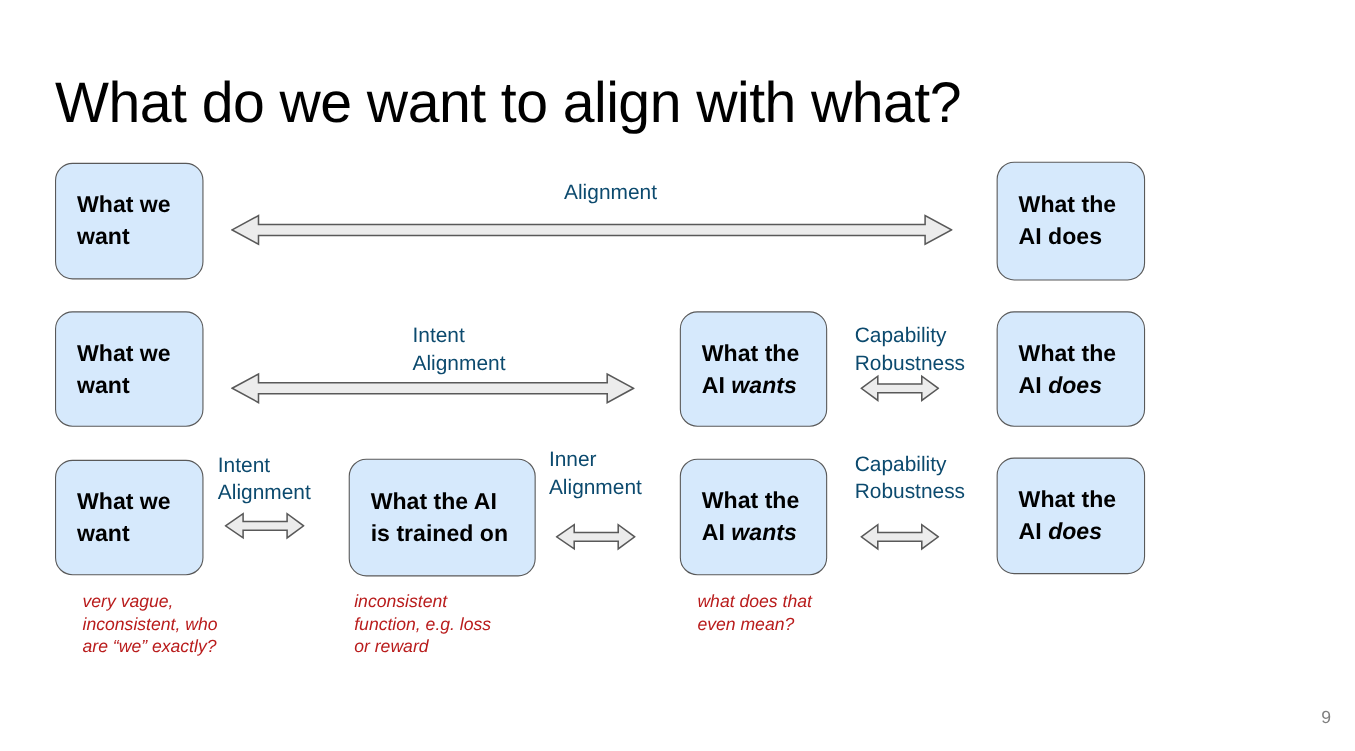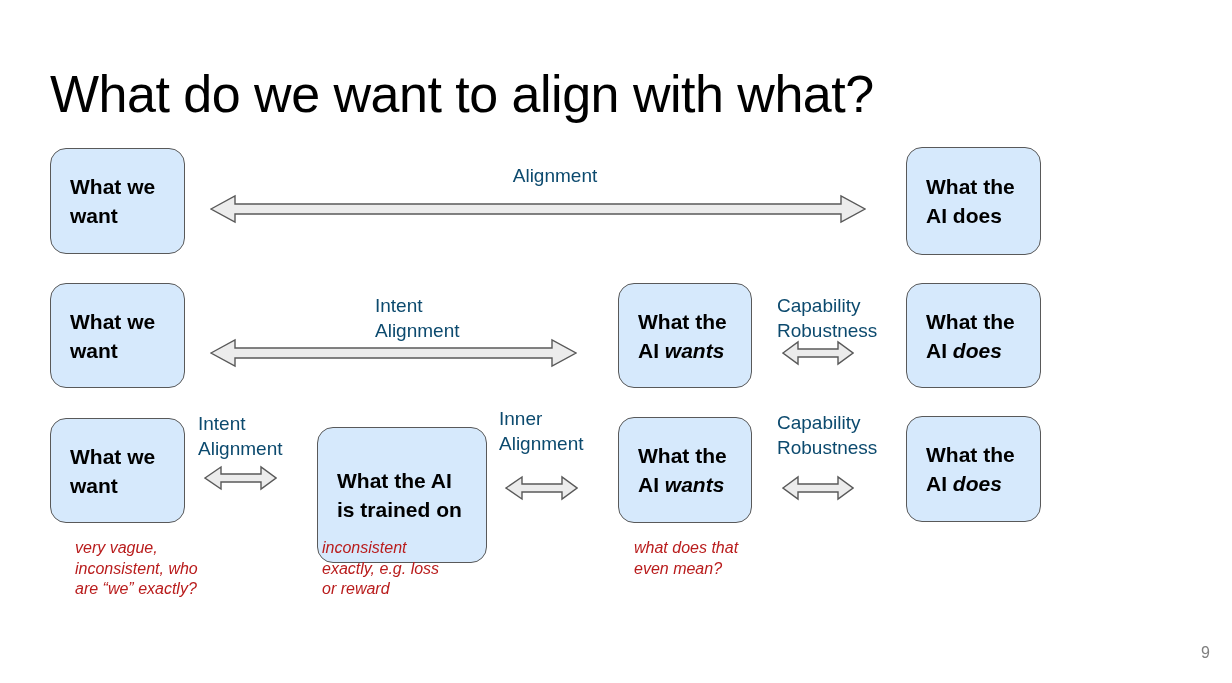--- a/index.html
+++ b/index.html
@@ -109,21 +109,21 @@
 
   <div class="lbl" style="left:198px;top:411px">
     <span>Intent</span><br>
     <span>Alignment</span>
   </div>
 
   <svg class="arrow" style="left:204px;top:464px" width="73" height="28" viewBox="0 0 73 28">
     <polygon points="1,14 17,3 17,10 57,10 57,3 72,14 57,25 57,18 17,18 17,25"></polygon>
   </svg>
 
-  <div class="box" style="left:317px;top:427px;width:170px;height:136px">
+  <div class="box" style="left:317px;top:417px;width:170px;height:107px">
     <div class="box-label">
       <span>What the AI</span><br>
       <span>is trained on</span>
     </div>
   </div>
 
   <div class="lbl" style="left:499px;top:406px">
     <span>Inner</span><br>
     <span>Alignment</span>
   </div>
@@ -156,21 +156,21 @@
   </div>
 
   <div class="note" style="left:75px;top:538px">
     <span>very vague,</span><br>
     <span>inconsistent, who</span><br>
     <span>are “we” exactly?</span>
   </div>
 
   <div class="note" style="left:322px;top:538px">
     <span>inconsistent</span><br>
-    <span>exactly, e.g. loss</span><br>
+    <span>function, e.g. loss</span><br>
     <span>or reward</span>
   </div>
 
   <div class="note" style="left:634px;top:538px">
     <span>what does that</span><br>
     <span>even mean?</span>
   </div>
 
   <div class="page-num">9</div>
 

